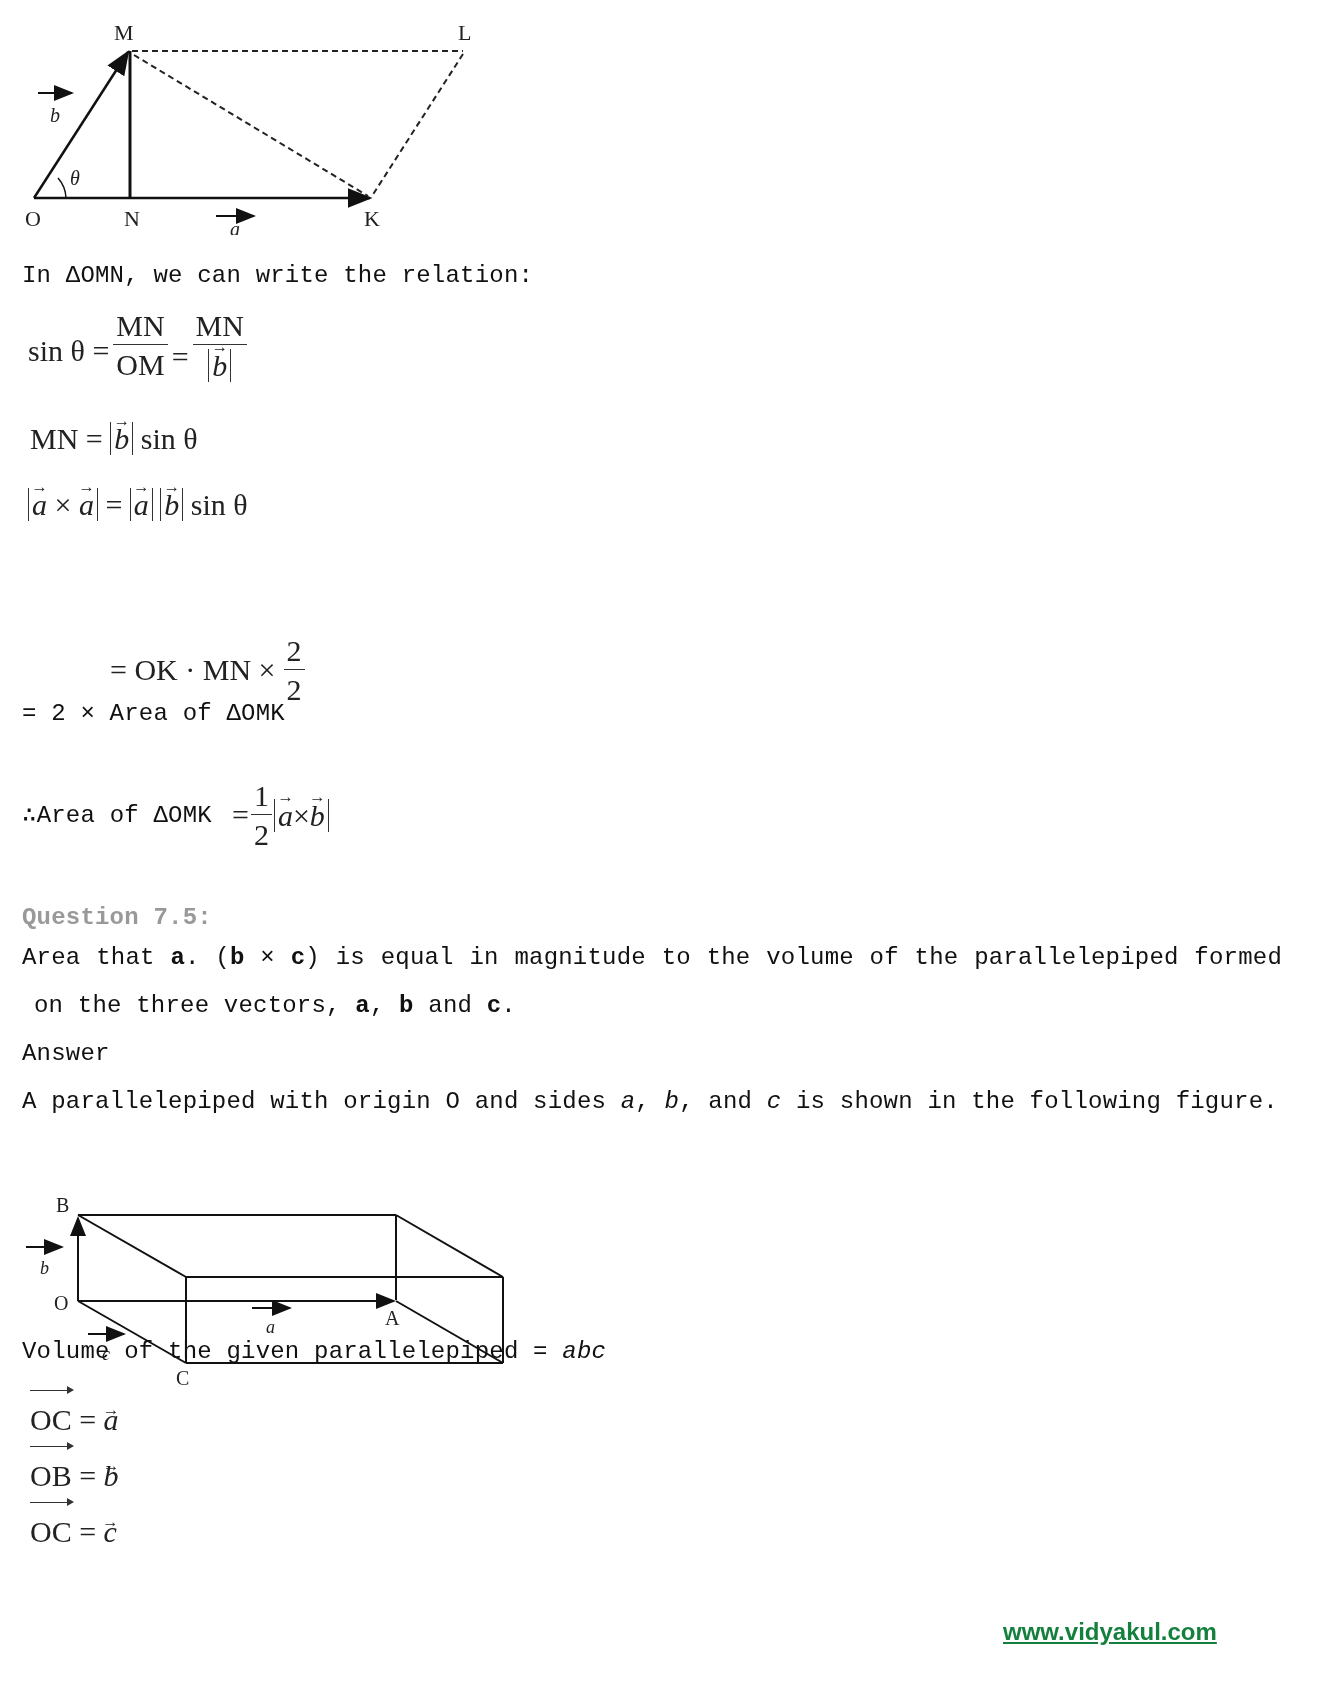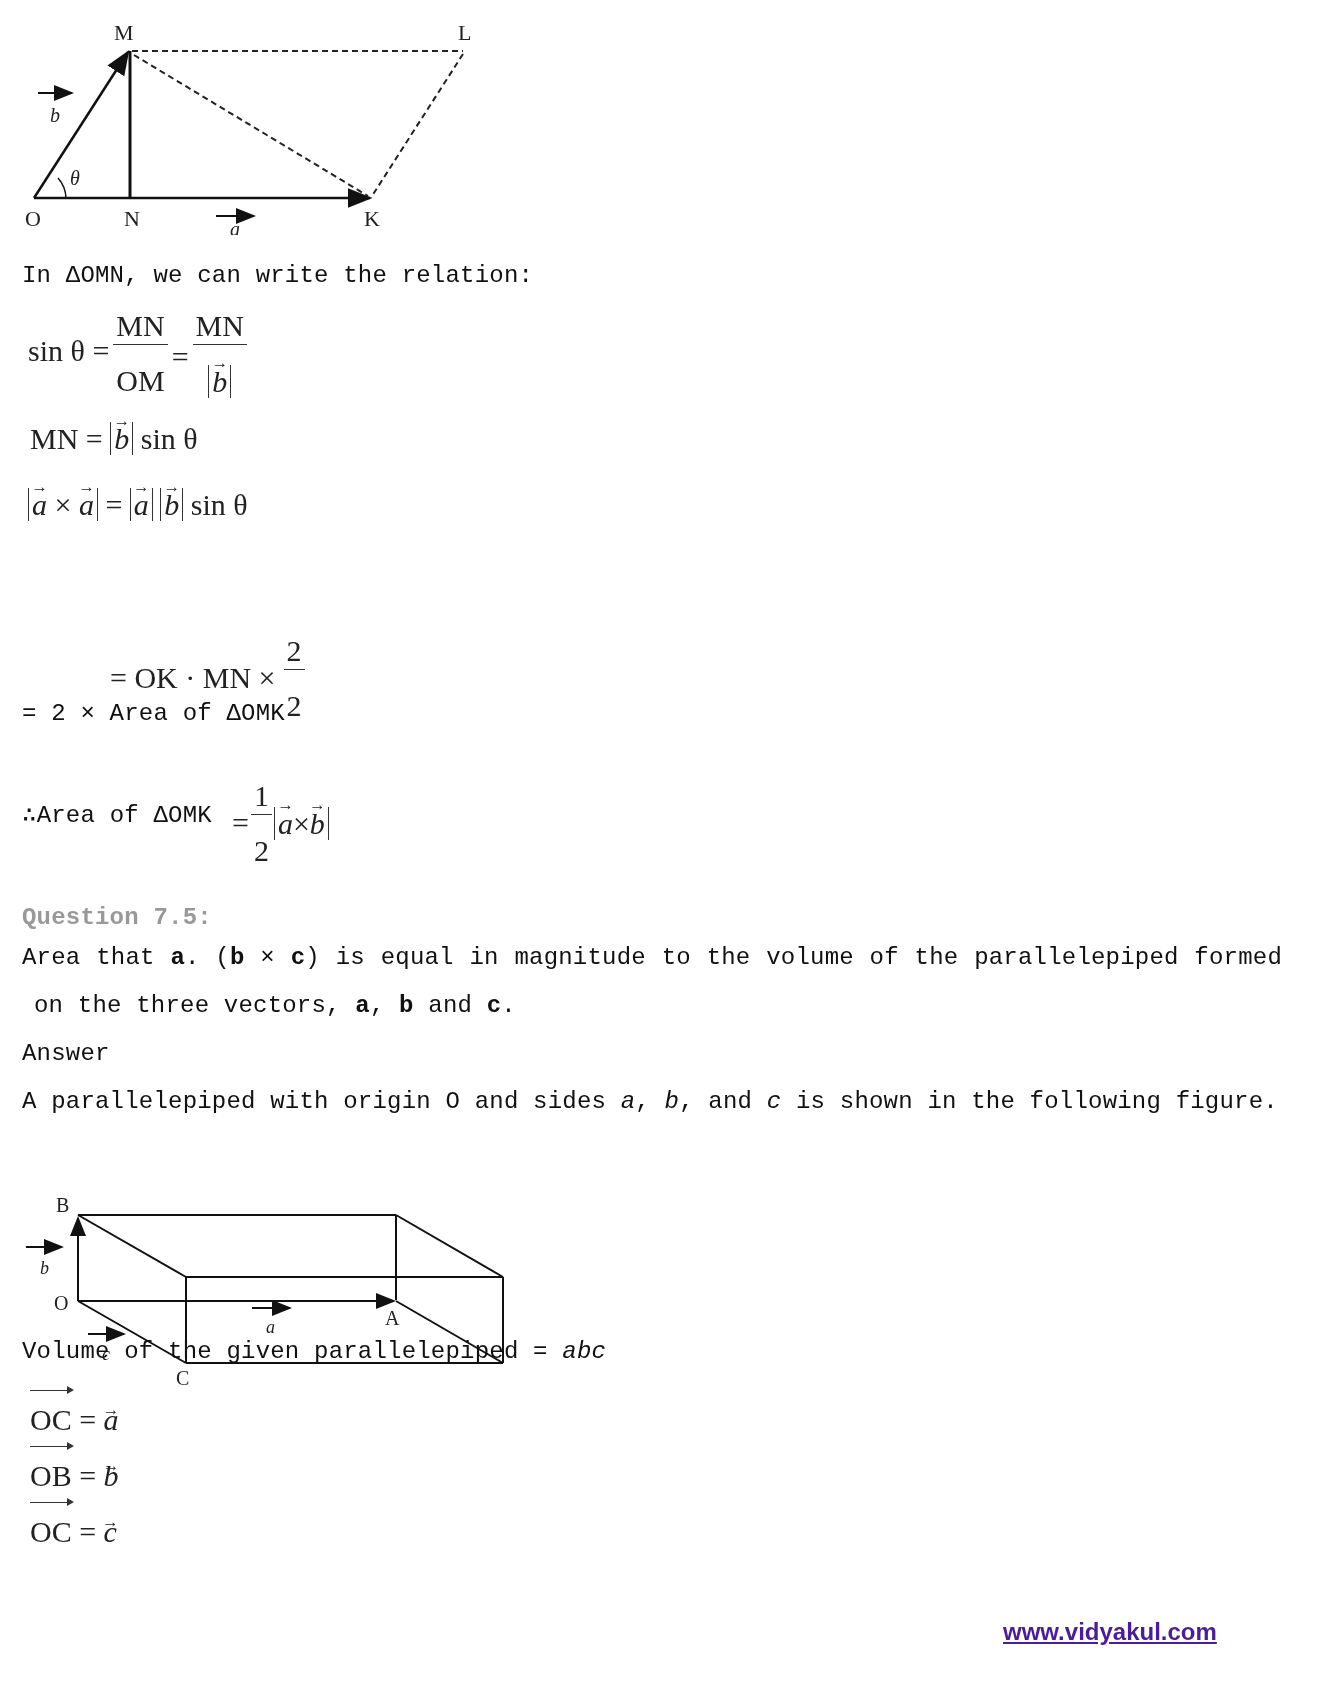--- a/index.html
+++ b/index.html
@@ -4,29 +4,29 @@
 <style>
   html, body { margin: 0; padding: 0; background: #ffffff; }
   body { width: 1337px; height: 1681px; position: relative; overflow: hidden; color: #111; }
   .sans { font-family: Liberation Mono, monospace; font-size: 24px; letter-spacing: 0.2px; }
   .serif { font-family: "Liberation Serif", serif; color: #222; }
   .abs { position: absolute; }
   .it { font-style: italic; }
   .b { font-weight: bold; }
   .frac { display: inline-flex; flex-direction: column; align-items: center; vertical-align: middle; }
   .frac .num { border-bottom: 1.5px solid #333; padding: 0 3px 2px 3px; line-height: 1.05; }
-  .frac .den { padding: 20px 3px 0 3px; line-height: 1.05; }
+  .frac .den { padding: 4px 3px 0 3px; line-height: 1.05; }
   .abs-bars { display: inline-block; border-left: 1.6px solid #333; border-right: 1.6px solid #333; padding: 0 3px; line-height: 1.1; }
   .vec { position: relative; display: inline-block; }
   .vec::before { content: "\2192"; position: absolute; top: -0.62em; left: 50%; transform: translateX(-50%); font-size: 0.55em; font-style: normal; }
   .ovl { display: inline-block; position: relative; }
   .ovl::before { content: ""; position: absolute; left: 0; right: 0; top: -2px; border-top: 1.5px solid #333; }
   .ovl::after { content: ""; position: absolute; right: -2px; top: -6px; border-left: 7px solid #333; border-top: 4px solid transparent; border-bottom: 4px solid transparent; }
   .heading-q { color: #999999; font-weight: bold; }
-  a.link { color: #4c1d95; font-family: "Liberation Sans", sans-serif; font-weight: bold; font-size: 24px; text-decoration: underline; text-align: center; }
+  a.link { color: #15803d; font-family: "Liberation Sans", sans-serif; font-weight: bold; font-size: 24px; text-decoration: underline; text-align: center; }
   .justify { text-align: justify; text-align-last: justify; }
   svg text { font-family: "Liberation Serif", serif; fill: #222; }
 </style>
 </head>
 <body>
 
 <svg class="abs" style="left:0;top:0;" width="480" height="235">
   <defs>
     <marker id="arr" markerWidth="10" markerHeight="8" refX="9" refY="4" orient="auto">
       <path d="M0,0 L10,4 L0,8 z" fill="#111"></path>

